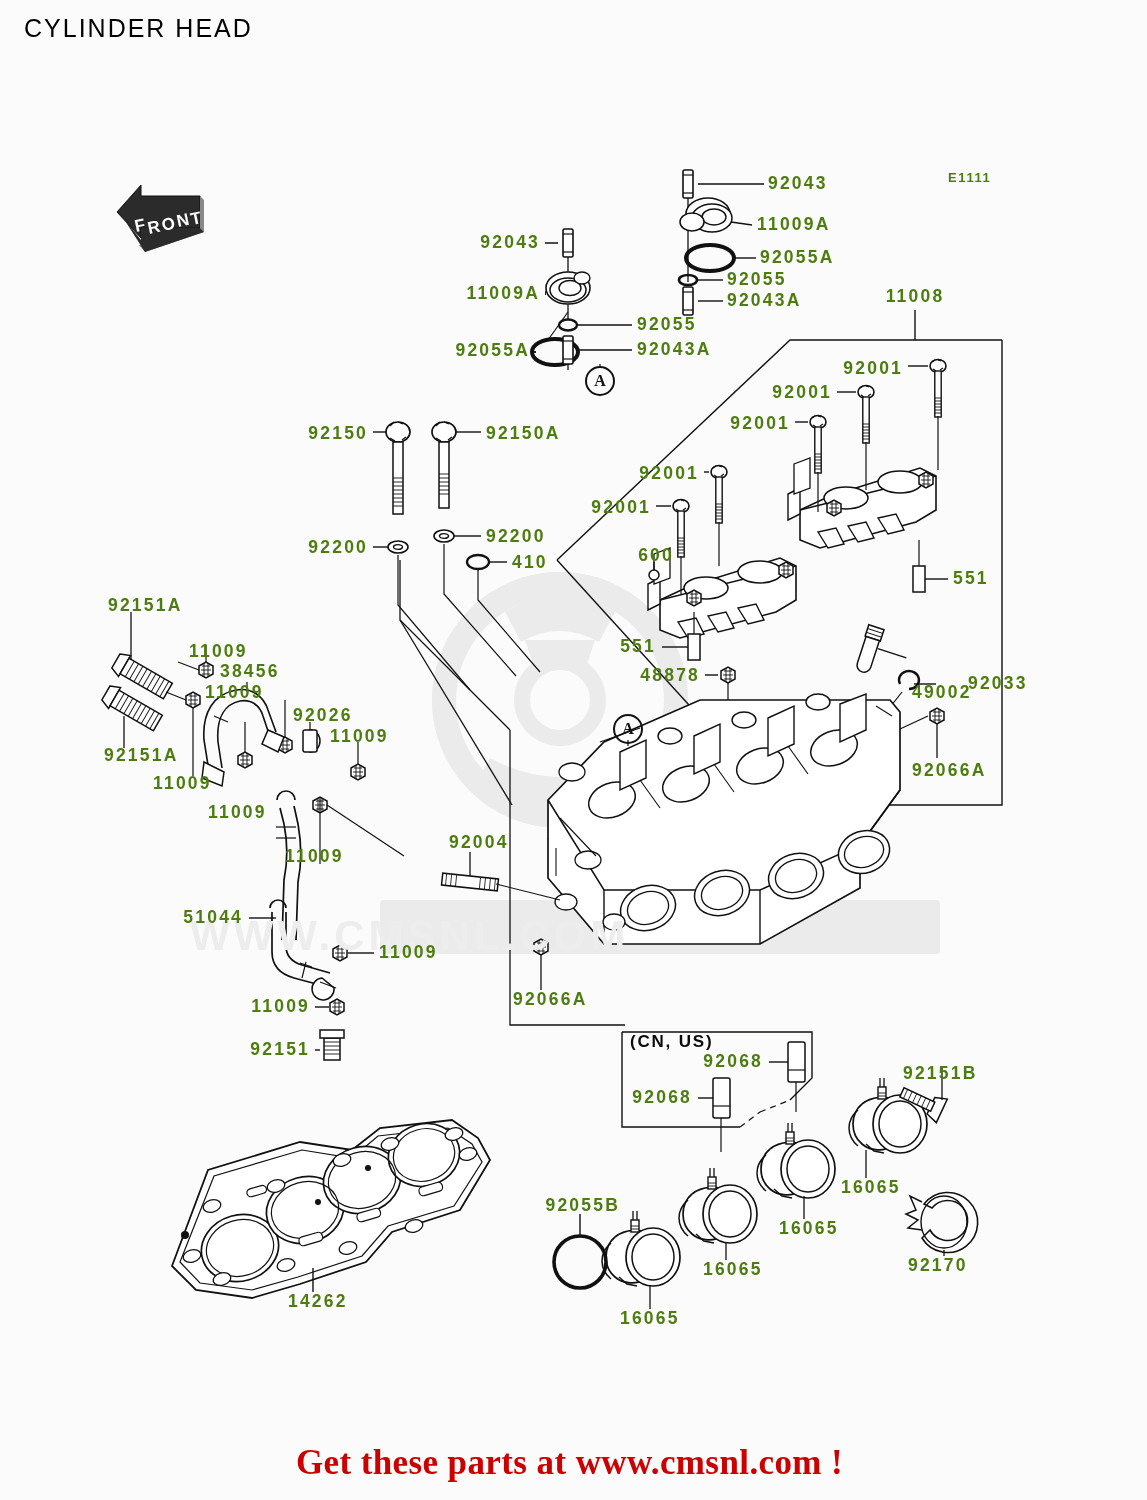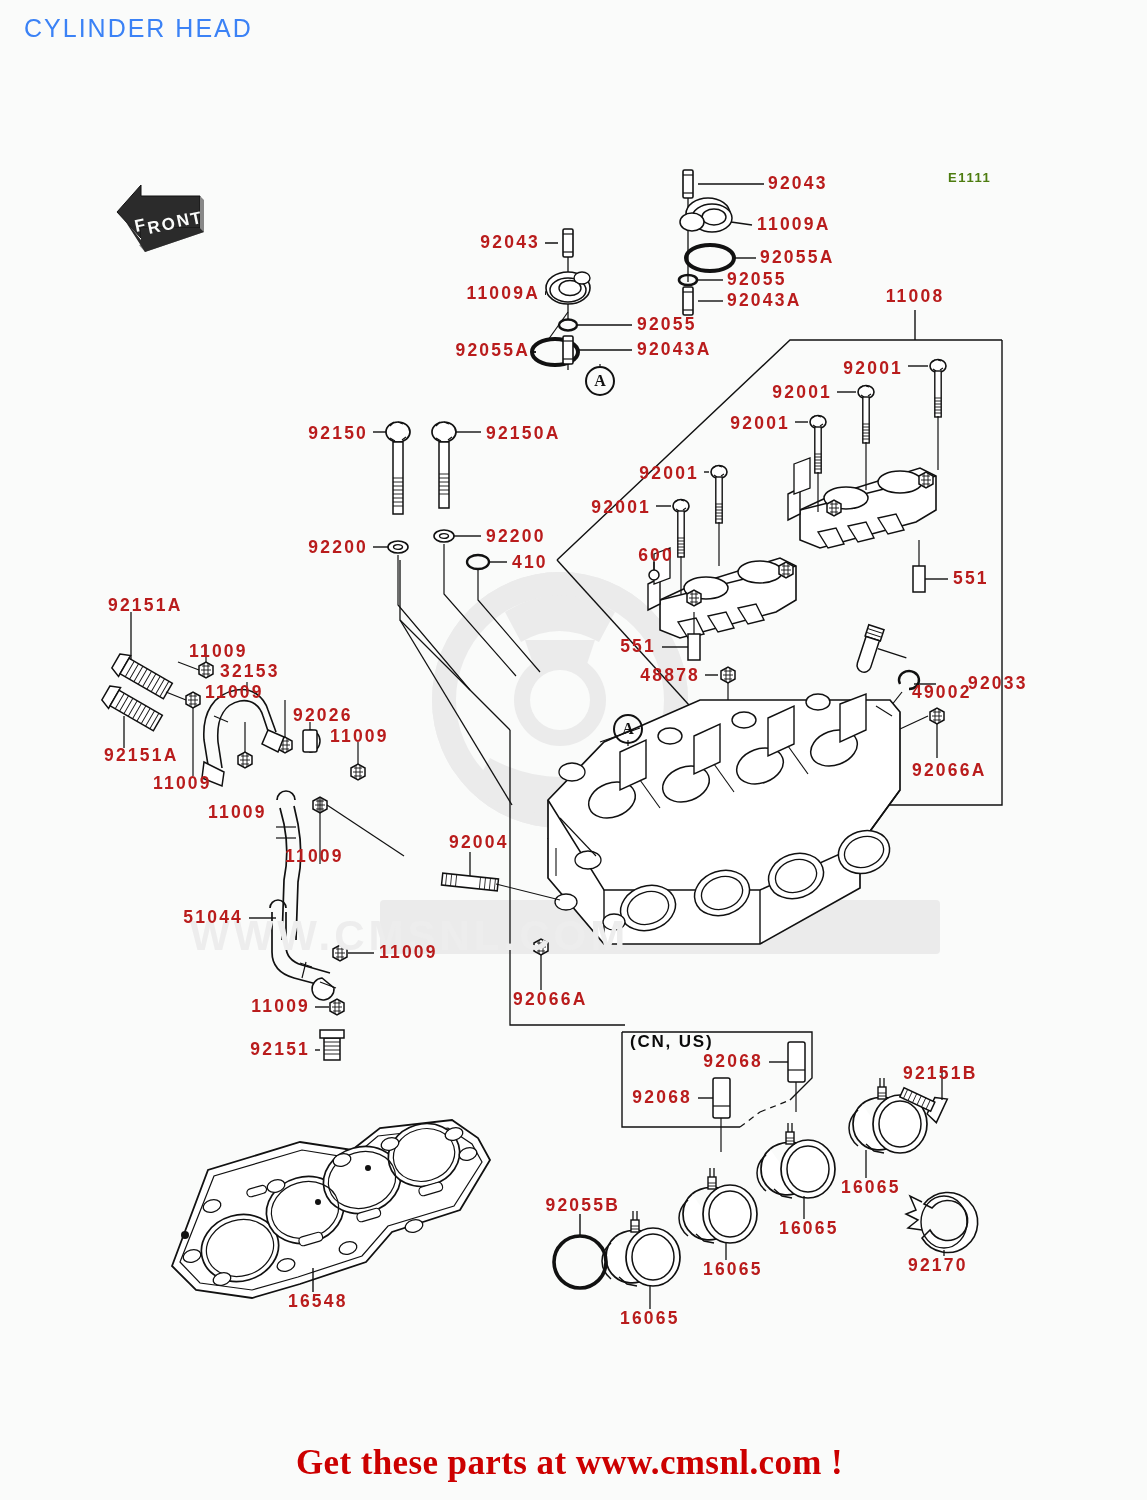--- a/index.html
+++ b/index.html
@@ -13,21 +13,21 @@
     position: relative;
     font-family: "Liberation Sans", sans-serif;
     background: #fafbfa;
     overflow: hidden;
   }
   #page-title {
     position: absolute;
     left: 24px; top: 14px;
     font-size: 25px;
     letter-spacing: 2.0px;
-    color: #3b82f6;
+    color: #000000;
     font-weight: 400;
     white-space: nowrap;
   }
   #diagram-code {
     position: absolute;
     left: 948px; top: 170px;
     font-size: 13px;
     letter-spacing: 1.6px;
     color: #4d7c0f;
     font-weight: 700;
@@ -52,21 +52,21 @@
   }
   #diagram-canvas svg { display: block; }
 
   
   .plabel {
     position: absolute;
     font-family: "Liberation Sans", sans-serif;
     font-size: 17.5px;
     font-weight: 700;
     letter-spacing: 2.2px;
-    color: #b91c1c;
+    color: #4d7c0f;
     white-space: nowrap;
     line-height: 1;
   }
   .plabel.r { transform: translate(-100%, -50%); }
   .plabel.l { transform: translate(0, -50%); }
   .plabel.c { transform: translate(-50%, -50%); }
 
   .region-title {
     position: absolute;
     font-family: "Liberation Sans", sans-serif;
@@ -725,21 +725,21 @@
     <div class="plabel r" style="left: 700px; top: 676px;">48878</div>
     <div class="plabel l" style="left: 968px; top: 684px;">92033</div>
     <div class="plabel l" style="left: 912px; top: 771px;">92066A</div>
     <div class="plabel r" style="left: 368px; top: 434px;">92150</div>
     <div class="plabel l" style="left: 486px; top: 434px;">92150A</div>
     <div class="plabel r" style="left: 368px; top: 548px;">92200</div>
     <div class="plabel l" style="left: 486px; top: 537px;">92200</div>
     <div class="plabel l" style="left: 512px; top: 563px;">410</div>
     <div class="plabel l" style="left: 108px; top: 606px;">92151A</div>
     <div class="plabel l" style="left: 189px; top: 652px;">11009</div>
-    <div class="plabel l" style="left: 220px; top: 672px;">32153</div>
+    <div class="plabel l" style="left: 220px; top: 672px;">38456</div>
     <div class="plabel l" style="left: 205px; top: 693px;">11009</div>
     <div class="plabel l" style="left: 293px; top: 716px;">92026</div>
     <div class="plabel l" style="left: 330px; top: 737px;">11009</div>
     <div class="plabel l" style="left: 104px; top: 756px;">92151A</div>
     <div class="plabel l" style="left: 153px; top: 784px;">11009</div>
     <div class="plabel l" style="left: 208px; top: 813px;">11009</div>
     <div class="plabel l" style="left: 285px; top: 857px;">11009</div>
     <div class="plabel l" style="left: 449px; top: 843px;">92004</div>
     <div class="plabel r" style="left: 243px; top: 918px;">51044</div>
     <div class="plabel l" style="left: 379px; top: 953px;">11009</div>
@@ -748,16 +748,16 @@
     <div class="plabel l" style="left: 513px; top: 1000px;">92066A</div>
     <div class="plabel r" style="left: 763px; top: 1062px;">92068</div>
     <div class="plabel r" style="left: 692px; top: 1098px;">92068</div>
     <div class="plabel l" style="left: 903px; top: 1056px; margin-top: 18px;">92151B</div>
     <div class="plabel l" style="left: 841px; top: 1188px;">16065</div>
     <div class="plabel l" style="left: 779px; top: 1229px;">16065</div>
     <div class="plabel l" style="left: 703px; top: 1270px;">16065</div>
     <div class="plabel l" style="left: 620px; top: 1319px;">16065</div>
     <div class="plabel r" style="left: 620px; top: 1206px;">92055B</div>
     <div class="plabel l" style="left: 908px; top: 1266px;">92170</div>
-    <div class="plabel l" style="left: 288px; top: 1302px;">16548</div>
+    <div class="plabel l" style="left: 288px; top: 1302px;">14262</div>
   </div>
 
 <div id="footer-cta">Get these parts at www.cmsnl.com !</div>
 
 </body></html>

